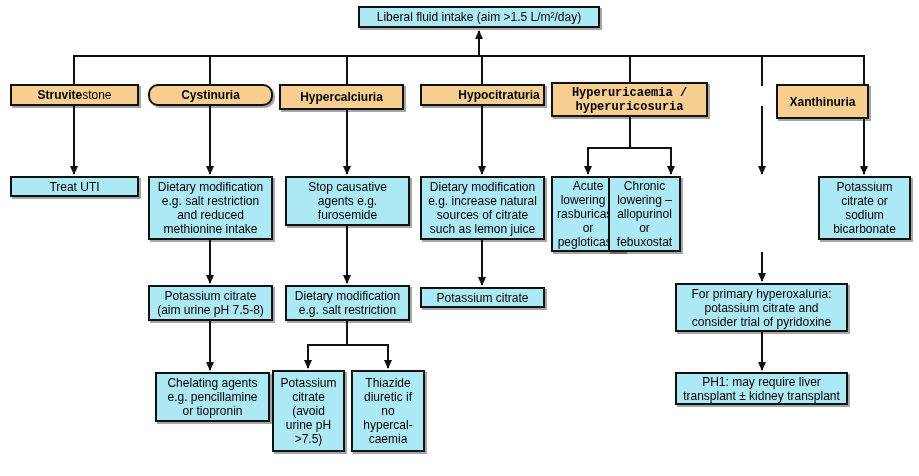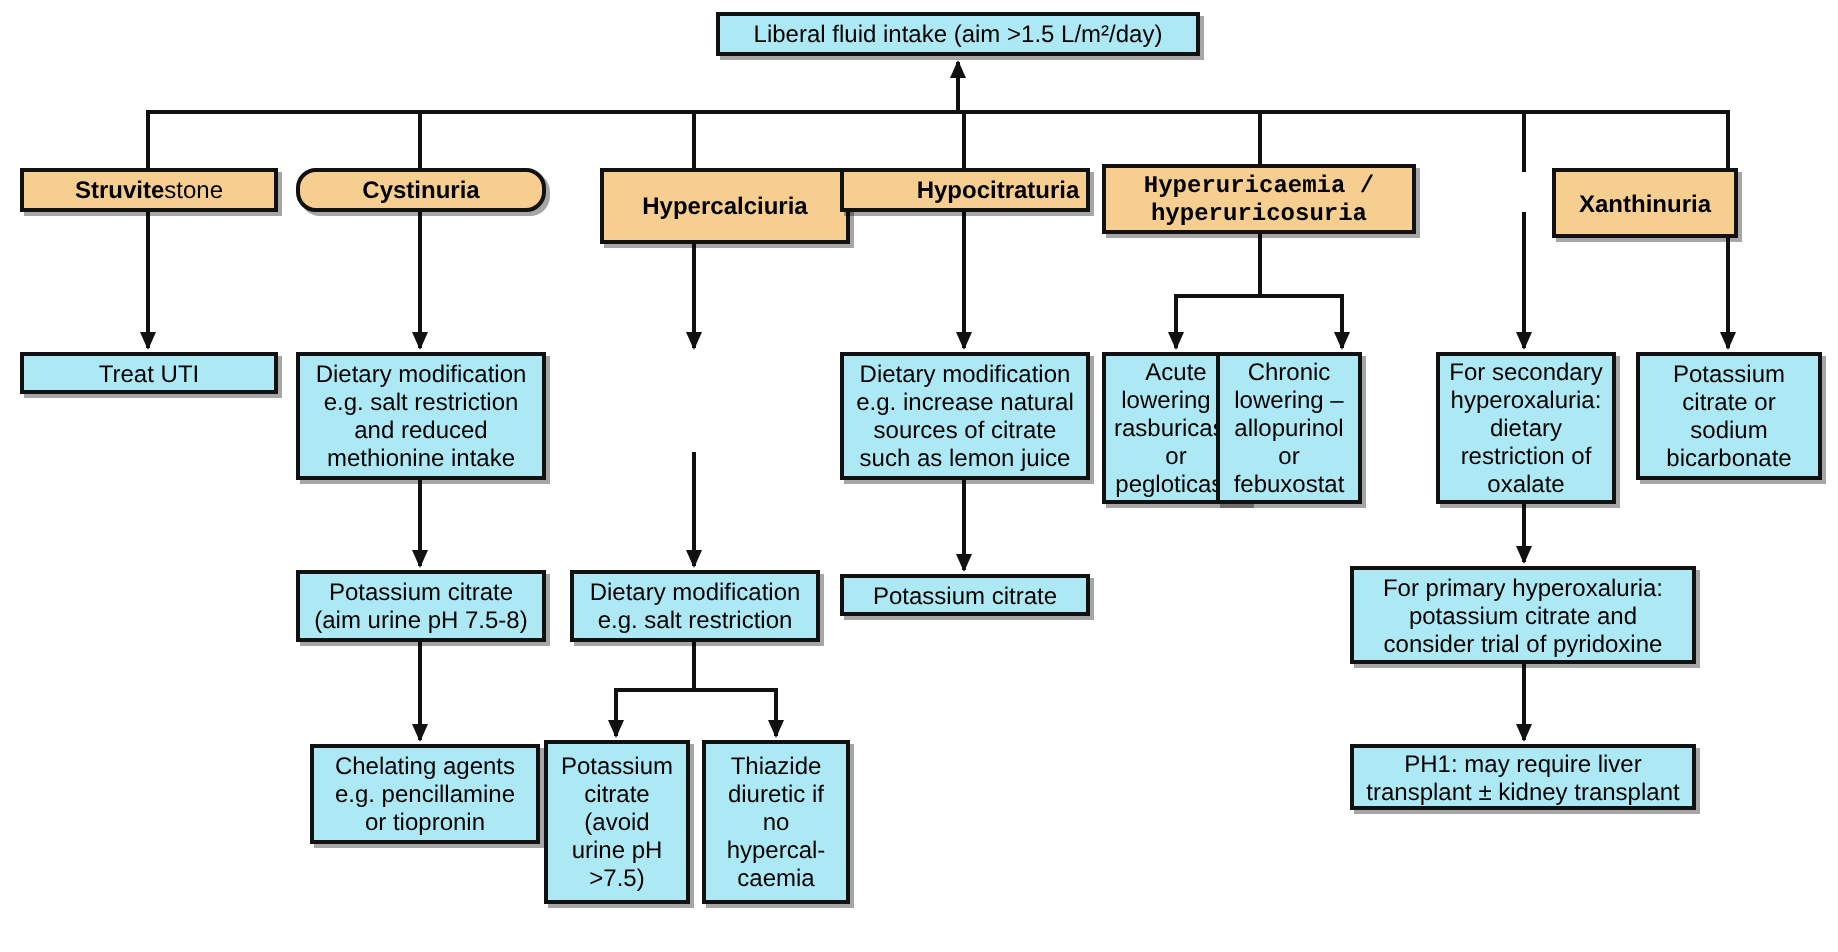--- a/index.html
+++ b/index.html
@@ -78,50 +78,48 @@
       <line x1="307" y1="345" x2="389" y2="345"></line>
       <line x1="308" y1="344" x2="308" y2="368" marker-end="url(#arr)"></line>
       <line x1="388" y1="344" x2="388" y2="368" marker-end="url(#arr)"></line>
     </g>
   </svg>
 
   <div class="node cyan" style="left:358px;top:6px;width:242px;height:22px;">Liberal fluid intake (aim &gt;1.5 L/m²/day)</div>
 
   <div class="node orange" style="left:10px;top:84px;width:129px;height:22px;"><span>Struvite</span><span class="node-rest" style="font-weight:normal"> stone</span></div>
   <div class="node orange" style="left:148px;top:84px;width:125px;height:22px;border-radius:10px;">Cystinuria</div>
-  <div class="node orange" style="left:300px;top:84px;width:125px;height:38px;">Hypercalciuria</div>
+  <div class="node orange" style="left:279px;top:84px;width:125px;height:26px;">Hypercalciuria</div>
   <div class="node orange" style="left:420px;top:84px;width:125px;height:22px;padding-left:36px;">Hypocitraturia</div>
   <div class="node orange" style="left:551px;top:82px;width:157px;height:35px;font-family:Liberation Mono, monospace;">Hyperuricaemia /
 hyperuricosuria</div>
   <div class="node orange" style="left:776px;top:84px;width:93px;height:35px;">Xanthinuria</div>
 
   <div class="node cyan" style="left:10px;top:176px;width:129px;height:21px;">Treat UTI</div>
   <div class="node cyan" style="left:148px;top:176px;width:125px;height:64px;">Dietary modification
 e.g. salt restriction
 and reduced
 methionine intake</div>
+  <div class="node cyan" style="left:285px;top:176px;width:125px;height:50px;">Stop causative
+agents e.g.
+furosemide</div>
   <div class="node cyan" style="left:420px;top:176px;width:125px;height:64px;">Dietary modification
 e.g. increase natural
 sources of citrate
 such as lemon juice</div>
   <div class="node cyan" style="left:551px;top:176px;width:74px;height:76px;">Acute
 lowering –
 rasburicase
 or
 pegloticase</div>
   <div class="node cyan" style="left:608px;top:176px;width:73px;height:76px;">Chronic
 lowering –
 allopurinol
 or
 febuxostat</div>
-  <div class="node cyan" style="left:718px;top:176px;width:90px;height:76px;">For secondary
-hyperoxaluria:
-dietary
-restriction of
-oxalate</div>
   <div class="node cyan" style="left:818px;top:176px;width:93px;height:64px;">Potassium
 citrate or
 sodium
 bicarbonate</div>
 
   <div class="node cyan" style="left:148px;top:285px;width:125px;height:36px;">Potassium citrate
 (aim urine pH 7.5-8)</div>
   <div class="node cyan" style="left:285px;top:285px;width:125px;height:36px;">Dietary modification
 e.g. salt restriction</div>
   <div class="node cyan" style="left:420px;top:287px;width:125px;height:21px;">Potassium citrate</div>

